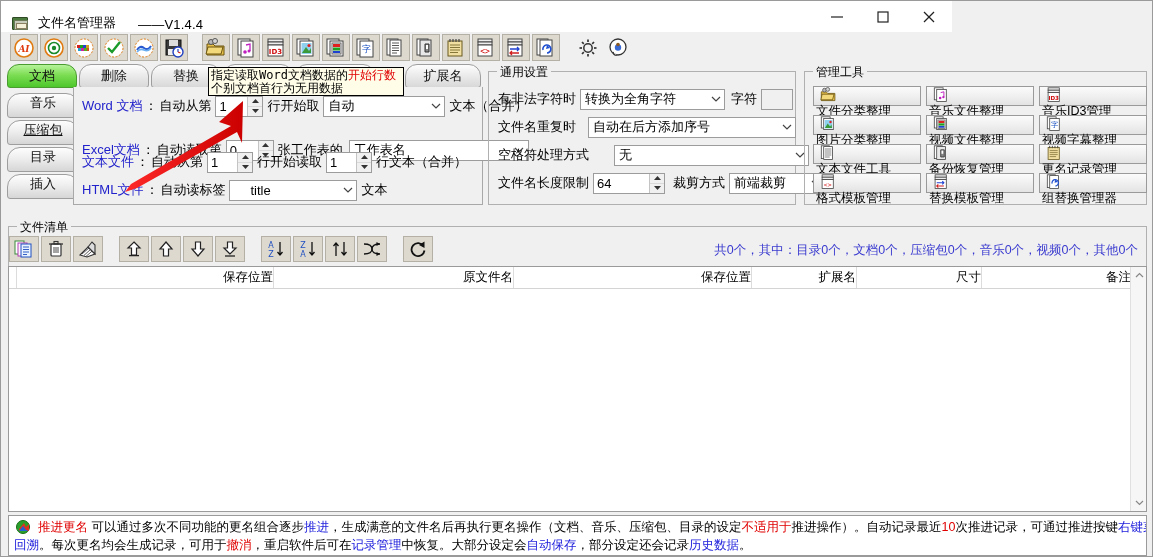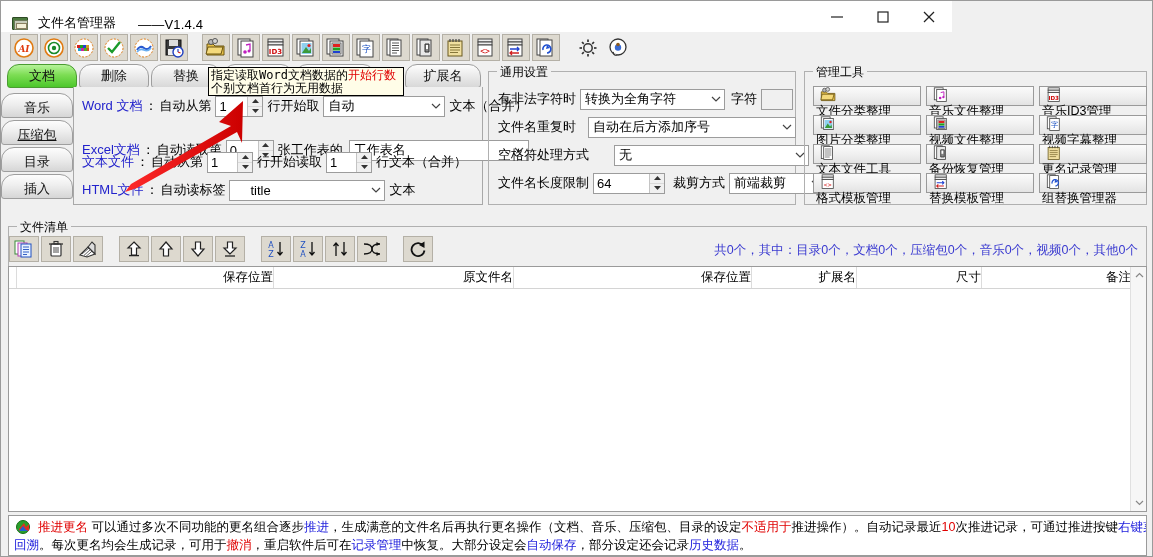--- a/index.html
+++ b/index.html
@@ -76,24 +76,24 @@
     font-size: 13px; color: #111;
   }
   .tab.active {
     background: linear-gradient(to bottom,#b6f39a 0%, #7ddd54 45%, #4cc72b 100%);
     border-color: #4a9c31;
     font-weight: normal;
   }
 
   
   .ltab {
-    position: absolute; left: 0; width: 72px; height: 25px;
+    position: absolute; left: 6px; width: 72px; height: 25px;
     border: 1px solid #9e9e9e; border-radius: 13px 13px 3px 3px;
     background: linear-gradient(to bottom,#fdfdfd 0%, #eeeeee 45%, #d6d6d6 100%);
-    display: flex; align-items: flex-end; justify-content: center;
+    display: flex; align-items: flex-start; justify-content: center;
     font-size: 13px; color: #111;
   }
 
   
   .docpanel {
     position: absolute; left: 72px; top: 86px; width: 410px; height: 118px;
     background: #f0f0f0; border: 1px solid #a8a8a8; border-top: none;
   }
   .docrow { position: absolute; left: 8px; display: flex; align-items: center; height: 22px; font-size: 13px; }
   .lbl-blue { color: #2222cc; white-space: nowrap; }
@@ -571,21 +571,21 @@
             </span>
         </span>
       </span>
       <span class="lbl-blk">行文本（合并）</span>
     </div>
 
     <div class="docrow" style="top:92px;">
       <span class="lbl-blue">HTML文件</span>
       <span class="lbl-blk" style="margin:0 2px;">：</span>
       <span class="lbl-blk">自动读标签</span>
-      <span class="combo" style="width:156px;margin:12px 4px;padding-left:20px;">
+      <span class="combo" style="width:128px;margin:12px 4px;padding-left:20px;">
         <span class="cv">title</span>
         <span class="carat">
             <svg width="10" height="6" viewBox="0 0 10 6">
               <polyline points="1,1 5,5 9,1" fill="none" stroke="#444" stroke-width="1.2"></polyline>
             </svg>
           </span>
       </span>
       <span class="lbl-blk">文本</span>
     </div>
   </div>

